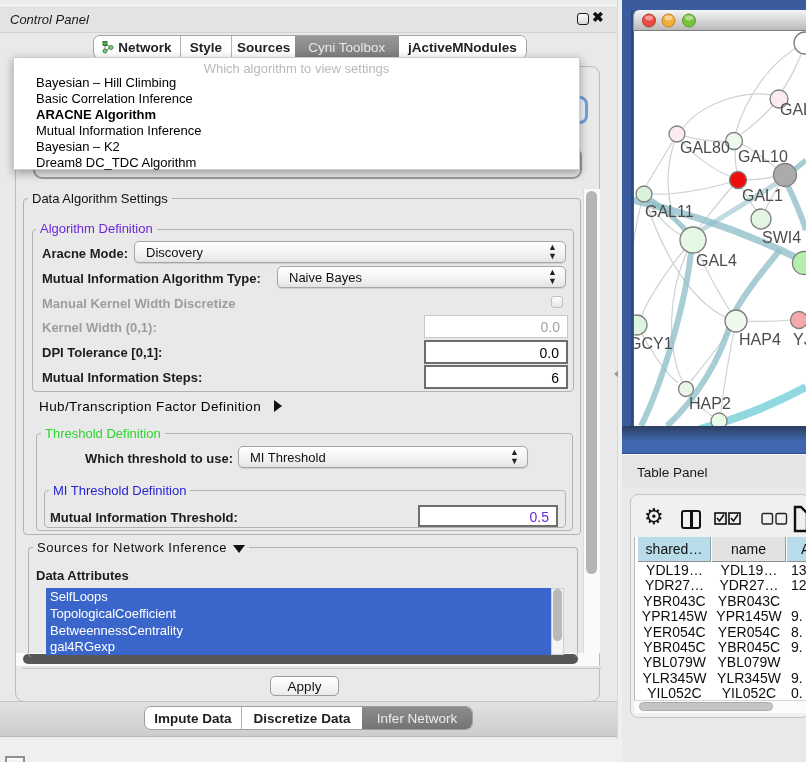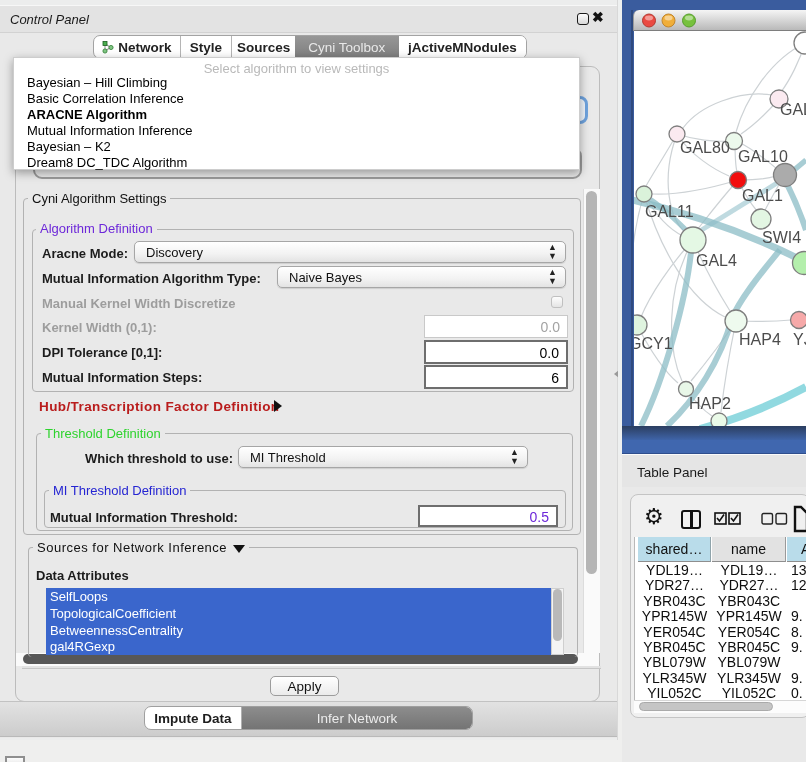--- a/index.html
+++ b/index.html
@@ -51,21 +51,21 @@
 <div class="abs" style="left:33px; top:147px; width:549px; height:32px; border:2px solid #9b9b9b; border-radius:9px; background:#e9e9e9;"></div>
 
 <div class="abs" style="left:583px; top:189px; width:17px; height:464px; background:#fafafa; border-left:1px solid #dcdcdc;"></div>
 <div class="abs" style="left:586px; top:191px; width:11px; height:383px; background:#b5b5b5; border-radius:6px;"></div>
 
 <div class="abs" style="left:16px; top:653px; width:583px; height:13px; background:#fafafa;"></div>
 <div class="abs" style="left:23px; top:654px; width:555px; height:10px; background:#575757; border-radius:5px;"></div>
 <div class="abs" style="left:22px; top:666px; width:579px; height:3px; background:#e2e2e2; border-bottom:1px solid #c6c6c6;"></div>
 
 <div class="group" style="left:23px; top:198px; width:558px; height:337px;"></div>
-<div class="gtitle" style="left:28px; top:191px; color:#111;">Cyni Algorithm Settings</div>
+<div class="gtitle" style="left:28px; top:191px; color:#111;">Data Algorithm Settings</div>
 
 <div class="group" style="left:32px; top:229px; width:542px; height:163px;"></div>
 <div class="gtitle" style="left:36px; top:221px; color:#6d28d9;">Algorithm Definition</div>
 
 <div class="lbl abs" style="left:42px; top:246px;">Aracne Mode:</div>
 <div class="combo" style="left:134px; top:241px; width:432px; height:22px;">
     <span class="tx">Discovery</span>
     <span class="ar">▲<br>▼</span>
   </div>
 
@@ -80,21 +80,21 @@
 
 <div class="lbl dis abs" style="left:42px; top:320px;">Kernel Width (0,1):</div>
 <div class="field" style="left:424px; top:315px; width:144px; height:23px; border:1px solid #c9c9c9; color:#a3a3a3; padding:3px 7px 0 0;">0.0</div>
 
 <div class="lbl abs" style="left:42px; top:345px;">DPI Tolerance [0,1]:</div>
 <div class="field" style="left:424px; top:340px; width:144px; height:24px; border:2px solid #6e6e6e; color:#000; padding:3px 7px 0 0;">0.0</div>
 
 <div class="lbl abs" style="left:42px; top:370px;">Mutual Information Steps:</div>
 <div class="field" style="left:424px; top:365px; width:144px; height:24px; border:2px solid #6e6e6e; color:#000; padding:3px 7px 0 0;">6</div>
 
-<div class="abs" style="left:39px; top:399px; font-size:13.5px; font-weight:700; color:#b91c1c; letter-spacing:0.4px;">Hub/Transcription Factor Definition</div>
+<div class="abs" style="left:39px; top:399px; font-size:13.5px; font-weight:400; color:#000000; letter-spacing:0.4px;">Hub/Transcription Factor Definition</div>
 <div class="abs" style="left:274px; top:400px; width:0; height:0; border-left:8px solid #111; border-top:6px solid transparent; border-bottom:6px solid transparent;"></div>
 
 <div class="group" style="left:36px; top:433px; width:537px; height:98px;"></div>
 <div class="gtitle" style="left:41px; top:426px; color:#2ed32e;">Threshold Definition</div>
 
 <div class="lbl abs" style="left:60px; top:451px; width:173px; text-align:right;">Which threshold to use:</div>
 <div class="combo" style="left:238px; top:446px; width:290px; height:22px;">
     <span class="tx">MI Threshold</span>
     <span class="ar">▲<br>▼</span>
   </div>
@@ -111,26 +111,27 @@
 
 <div class="abs" style="left:46px; top:588px; width:505px; height:67px; background:#3a66cc; color:#fff; font-size:13px; line-height:16.8px; padding:1px 0 0 4px;">SelfLoops<br>TopologicalCoefficient<br>BetweennessCentrality<br>gal4RGexp</div>
 <div class="abs" style="left:551px; top:588px; width:13px; height:67px; background:#f4f4f4; border:1px solid #cfcfcf;"></div>
 <div class="abs" style="left:553px; top:589px; width:9px; height:52px; background:#b9b9b9; border-radius:5px;"></div>
 
 <div class="abs" style="left:270px; top:676px; width:69px; height:20px; background:linear-gradient(#ffffff,#ebebeb); border:1px solid #9c9c9c; border-radius:5px; text-align:center; font-size:13.5px; color:#111; padding-top:2px;">Apply</div>
 
 <div class="abs" style="left:0; top:701px; width:618px; height:36px; background:linear-gradient(#e2e2e2,#cccccc); border-top:1px solid #c2c2c2; border-bottom:1px solid #b9b9b9;"></div>
 <div class="abs" style="left:144px; top:706px; width:329px; height:24px; background:#fff; border:1px solid #9f9f9f; border-radius:7px; overflow:hidden; display:flex;">
   <div style="width:97px; height:100%; border-right:1px solid #b0b0b0; display:flex; align-items:center; justify-content:center; font-size:13.5px; font-weight:bold; color:#1e1e1e;">Impute Data</div>
+  <div style="width:120px; height:100%; display:flex; align-items:center; justify-content:center; font-size:13.5px; font-weight:bold; color:#1e1e1e;">Discretize Data</div>
   <div style="flex:1; height:100%; background:linear-gradient(#8d8d8d,#747474); display:flex; align-items:center; justify-content:center; font-size:13.5px; color:#ececec;">Infer Network</div>
 </div>
 
 <div class="abs" style="left:13px; top:57px; width:567px; height:113px; background:#fff; border:1px solid #cdcdcd; box-shadow:0 3px 9px rgba(0,0,0,0.35); z-index:50;">
-  <div style="text-align:center; color:#b9b9b9; font-size:13px; padding-top:3px; height:17px;">Select algorithm to view settings</div>
-  <div style="font-size:13px; color:#000; padding-left:13px; line-height:16px; padding-top:0;">
+  <div style="text-align:center; color:#b9b9b9; font-size:13px; padding-top:3px; height:17px;">Which algorithm to view settings</div>
+  <div style="font-size:13px; color:#000; padding-left:22px; line-height:16px; padding-top:0;">
     Bayesian – Hill Climbing<br>
     Basic Correlation Inference<br>
     <b>ARACNE Algorithm</b><br>
     Mutual Information Inference<br>
     Bayesian – K2<br>
     Dream8 DC_TDC Algorithm
   </div>
 </div>
 
 <div class="abs" style="left:5px; top:756px; width:20px; height:10px; background:linear-gradient(#fdfdfd,#e8e8e8); border:2px solid #8f8f8f;"></div>

